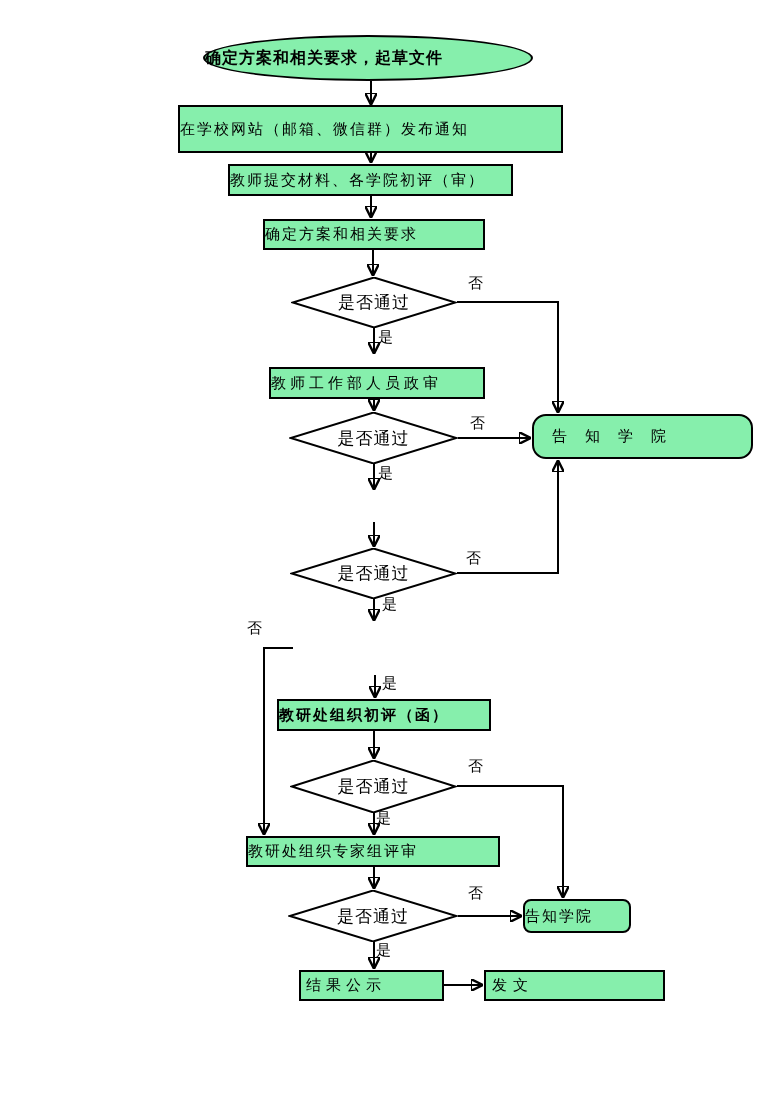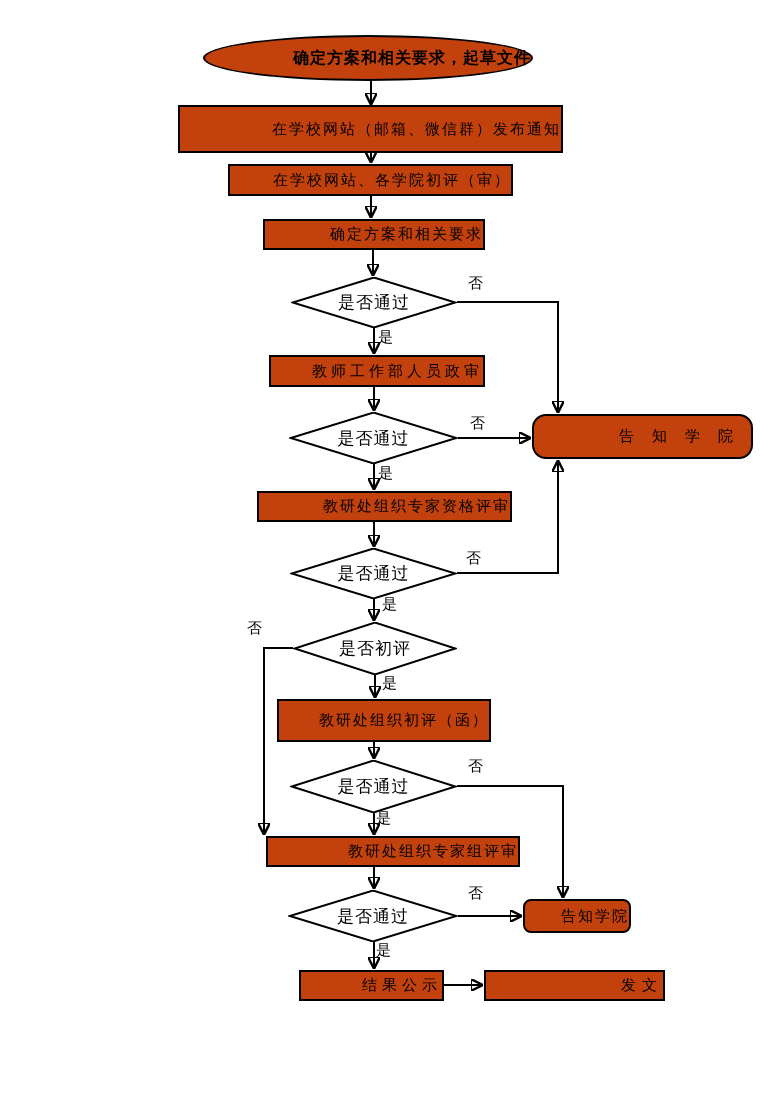--- a/index.html
+++ b/index.html
@@ -4,28 +4,28 @@
 <style>
   html,body{margin:0;padding:0;background:#fff;}
   .stage{
     position:relative;width:779px;height:1103px;background:#ffffff;
     font-family:"Liberation Serif","DejaVu Serif",serif;color:#000;
     overflow:hidden;
   }
   .connectors{position:absolute;left:0;top:0;width:779px;height:1103px;}
   .connectors path{stroke:#000;stroke-width:2;fill:none;}
   .node{
-    position:absolute;box-sizing:border-box;border:2px solid #000;background:#c2410c;
-    display:flex;align-items:center;justify-content:flex-end;
+    position:absolute;box-sizing:border-box;border:2px solid #000;background:#86efac;
+    display:flex;align-items:center;justify-content:flex-start;
     font-size:15px;letter-spacing:2px;white-space:nowrap;line-height:1;
   }
   .ellipse{border-radius:50%;font-weight:bold;font-size:16px;letter-spacing:1px;}
   .rounded-lg{border-radius:14px;letter-spacing:18px;text-indent:18px;}
   .rounded-sm{border-radius:8px;letter-spacing:2px;}
-  .spaced-4{letter-spacing:4px;}
+  .spaced-4{letter-spacing:4px;margin-top:12px;}
   .spaced-5{letter-spacing:5px;text-indent:5px;}
   .spaced-6{letter-spacing:6px;text-indent:6px;}
   .diamond{
     position:absolute;display:flex;align-items:center;justify-content:center;
   }
   .diamond svg{position:absolute;left:0;top:0;width:100%;height:100%;}
   .diamond .dlabel{position:relative;font-size:17px;letter-spacing:1px;white-space:nowrap;}
   .edge-label{position:absolute;font-size:15px;line-height:1;white-space:nowrap;}
 </style>
 </head>
@@ -66,21 +66,21 @@
 
   <div class="node ellipse" style="left:203px;top:35px;width:330px;height:46px;">
     <span>确定方案和相关要求，起草文件</span>
   </div>
 
   <div class="node" style="left:178px;top:105px;width:385px;height:48px;">
     <span>在学校网站（邮箱、微信群）发布通知</span>
   </div>
 
   <div class="node" style="left:228px;top:164px;width:285px;height:32px;">
-    <span>在学校网站、各学院初评（审）</span>
+    <span>教师提交材料、各学院初评（审）</span>
   </div>
 
   <div class="node" style="left:263px;top:219px;width:222px;height:31px;">
     <span>确定方案和相关要求</span>
   </div>
 
   <div class="diamond" style="left:291px;top:277px;width:166px;height:51px;">
     <svg viewBox="0 0 100 100" preserveAspectRatio="none">
       <polygon points="50,1 99,50 50,99 1,50" fill="#fff" stroke="#000" stroke-width="2" vector-effect="non-scaling-stroke"></polygon>
     </svg>
@@ -95,50 +95,41 @@
     <svg viewBox="0 0 100 100" preserveAspectRatio="none">
       <polygon points="50,1 99,50 50,99 1,50" fill="#fff" stroke="#000" stroke-width="2" vector-effect="non-scaling-stroke"></polygon>
     </svg>
     <span class="dlabel">是否通过</span>
   </div>
 
   <div class="node rounded-lg" style="left:532px;top:414px;width:221px;height:45px;">
     <span>告知学院</span>
   </div>
 
-  <div class="node" style="left:257px;top:491px;width:255px;height:31px;">
-    <span>教研处组织专家资格评审</span>
-  </div>
 
   <div class="diamond" style="left:290px;top:548px;width:167px;height:51px;">
     <svg viewBox="0 0 100 100" preserveAspectRatio="none">
       <polygon points="50,1 99,50 50,99 1,50" fill="#fff" stroke="#000" stroke-width="2" vector-effect="non-scaling-stroke"></polygon>
     </svg>
     <span class="dlabel">是否通过</span>
   </div>
 
-  <div class="diamond" style="left:293px;top:622px;width:164px;height:53px;">
-    <svg viewBox="0 0 100 100" preserveAspectRatio="none">
-      <polygon points="50,1 99,50 50,99 1,50" fill="#fff" stroke="#000" stroke-width="2" vector-effect="non-scaling-stroke"></polygon>
-    </svg>
-    <span class="dlabel">是否初评</span>
-  </div>
 
-  <div class="node" style="left:277px;top:699px;width:214px;height:43px;">
+  <div class="node" style="left:277px;top:699px;width:214px;height:32px;font-weight:bold;">
     <span>教研处组织初评（函）</span>
   </div>
 
   <div class="diamond" style="left:290px;top:760px;width:167px;height:53px;">
     <svg viewBox="0 0 100 100" preserveAspectRatio="none">
       <polygon points="50,1 99,50 50,99 1,50" fill="#fff" stroke="#000" stroke-width="2" vector-effect="non-scaling-stroke"></polygon>
     </svg>
     <span class="dlabel">是否通过</span>
   </div>
 
-  <div class="node" style="left:246px;top:836px;width:254px;height:31px;margin-left:20px;">
+  <div class="node" style="left:246px;top:836px;width:254px;height:31px;">
     <span>教研处组织专家组评审</span>
   </div>
 
   <div class="diamond" style="left:288px;top:890px;width:170px;height:52px;">
     <svg viewBox="0 0 100 100" preserveAspectRatio="none">
       <polygon points="50,1 99,50 50,99 1,50" fill="#fff" stroke="#000" stroke-width="2" vector-effect="non-scaling-stroke"></polygon>
     </svg>
     <span class="dlabel">是否通过</span>
   </div>
 

